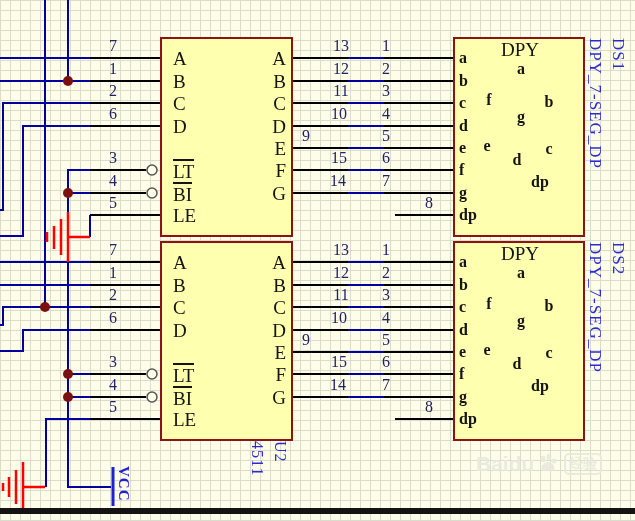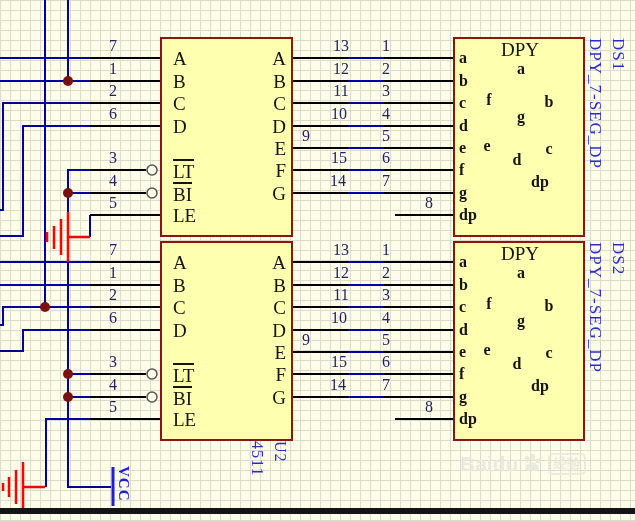--- a/index.html
+++ b/index.html
@@ -20,21 +20,21 @@
   .lbl{font-size:19px;color:#141414;}
   .seg{font-size:16px;font-weight:bold;color:#141414;}
   .bar{border-top:2px solid #141414;padding-top:1px;}
   .vtext{
     position:absolute;writing-mode:vertical-rl;text-orientation:mixed;
     font-family:"Liberation Serif",serif;font-size:17px;color:#2b2bd0;
     letter-spacing:1px;line-height:1;white-space:nowrap;
   }
   .vtext.sm{font-size:16px;}
   .vcc-text{color:#1f1fd6;font-weight:bold;font-size:15px;}
-  .watermark{position:absolute;left:460px;top:452px;width:130px;color:#e9e9df;opacity:.92;}
+  .watermark{position:absolute;left:476px;top:452px;width:130px;color:#e9e9df;opacity:.92;}
   .wm-row{display:flex;align-items:center;gap:2px;}
   .wm-brand{font-family:"Liberation Sans",sans-serif;font-weight:bold;font-size:21px;color:#e9e9df;}
   .wm-badge{font-size:14px;font-weight:bold;border:2px solid #e9e9df;border-radius:5px;padding:0 3px;margin-left:2px;color:#e9e9df;}
   .wm-url{font-family:"Liberation Sans",sans-serif;font-size:12px;margin-top:1px;color:#e6e6dc;}
   .bottombar{position:absolute;left:0;top:508px;width:635px;height:6px;background:#141414;}
 </style>
 </head>
 <body>
 
 <div class="stage">

